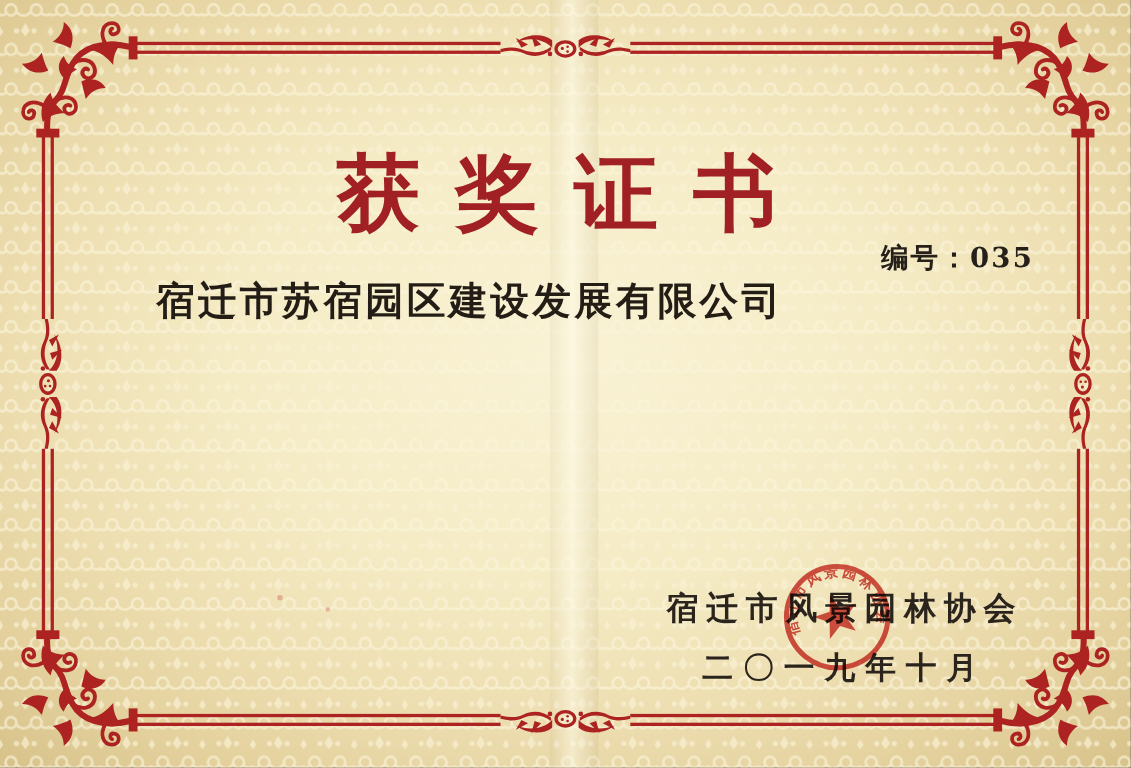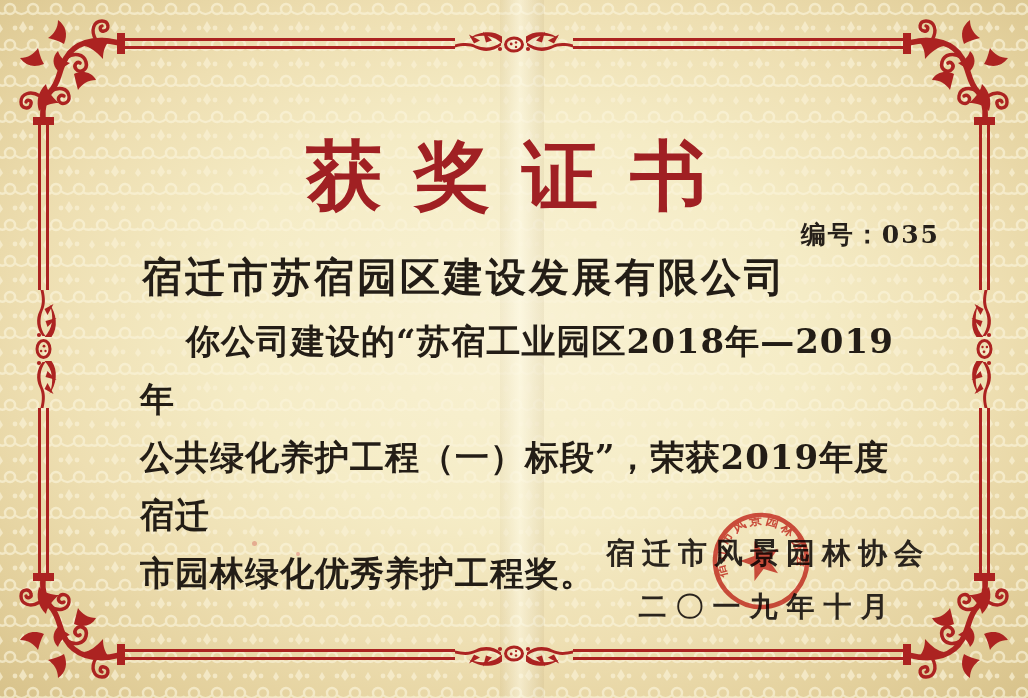--- a/index.html
+++ b/index.html
@@ -21,21 +21,21 @@
     position:absolute; left:0; right:0; top:126px; margin:0;
     text-align:center; font-size:76px; font-weight:bold;
     color:#a02023; letter-spacing:32px; padding-left:16px;
   }
   .number{
     position:absolute; right:88px; top:218px;
     font-size:25px; font-weight:bold; color:#26201a; letter-spacing:2px;
   }
   .recipient{
     position:absolute; left:142px; top:250px;
-    font-size:40px; font-weight:bold; color:#231d16; letter-spacing:3px;
+    font-size:35px; font-weight:bold; color:#231d16; letter-spacing:3px;
   }
   .body-text{
     position:absolute; left:140px; top:312px; width:772px;
     font-size:34px; font-weight:bold; color:#231d16; line-height:58px;
     letter-spacing:1px;
   }
   .body-text .indent{ text-indent:46px; }
   .sign-block{
     position:absolute; left:598px; top:534px; width:340px; text-align:center;
     color:#2a241d;
@@ -152,25 +152,20 @@
       <use href="#edgeOrn" transform="translate(984.5,349) rotate(-90)"></use>
     </g>
   </svg>
 
   <h1 class="title">获奖证书</h1>
 
   <div class="number"><span>编号：</span><span>035</span></div>
 
   <div class="recipient">宿迁市苏宿园区建设发展有限公司</div>
 
-  <div class="body-text">
-    <div class="indent">你公司建设的“苏宿工业园区2018年—2019年</div>
-    <div>公共绿化养护工程（一）标段”，荣获2019年度宿迁</div>
-    <div>市园林绿化优秀养护工程奖。</div>
-  </div>
 
   <div class="sign-block">
     <div class="issuer">宿迁市风景园林协会</div>
     <div class="date">二〇一九年十月</div>
   </div>
 
   <div class="speck" style="left:252px; top:541px; width:5px; height:5px;"></div>
   <div class="speck" style="left:296px; top:552px; width:4px; height:4px;"></div>
 
   <svg class="seal" viewBox="-56 -56 112 112">

